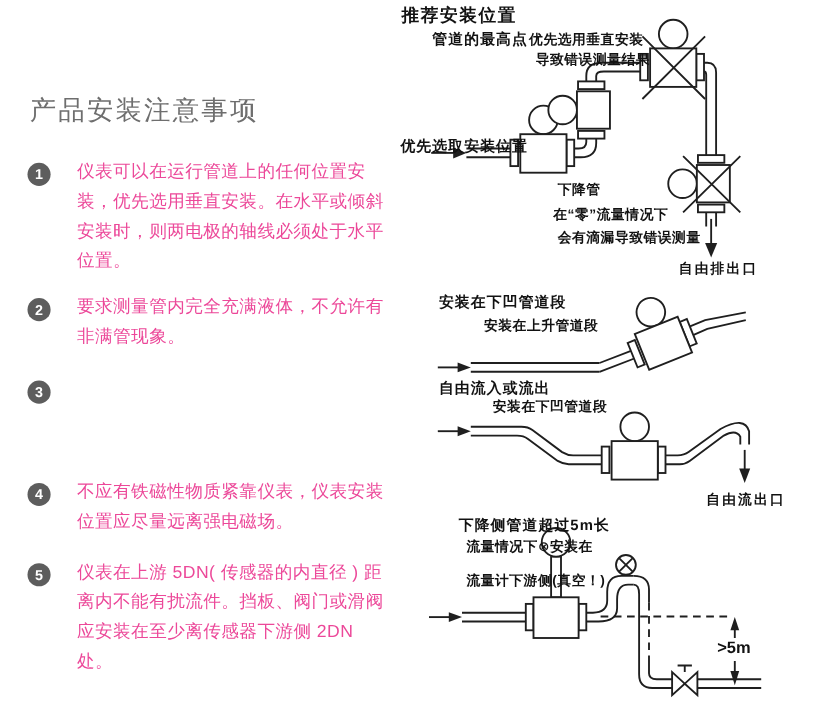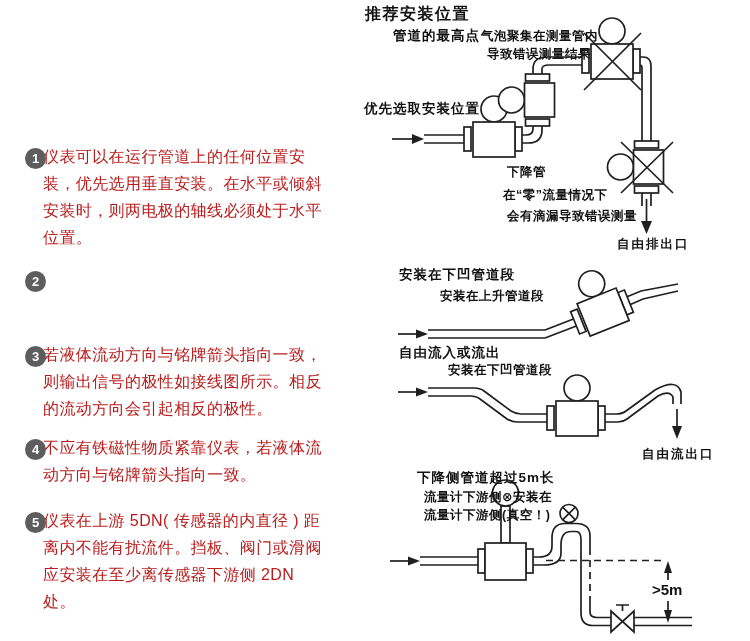--- a/index.html
+++ b/index.html
@@ -6,56 +6,57 @@
   #page{position:relative;width:750px;height:641px;background:#ffffff;overflow:hidden;
         font-family:"Liberation Sans","DejaVu Sans",sans-serif;}
   
   #left-panel{position:absolute;left:0;top:0;width:360px;height:641px;}
   .page-title{position:absolute;left:27px;top:84px;font-size:24px;color:#6e6e6e;
               letter-spacing:2px;white-space:nowrap;}
   .item{position:absolute;left:25px;width:322px;}
   .badge{position:absolute;left:0;top:5px;width:21px;height:21px;border-radius:50%;
          background:#5d5d5d;color:#ffffff;font-size:13px;font-weight:bold;
          text-align:center;line-height:21px;}
-  .itext{margin-left:18px;width:284px;font-size:16px;line-height:27px;color:#b91c1c;
+  .itext{margin-left:45px;width:284px;font-size:16px;line-height:27px;color:#ec4899;
          letter-spacing:0.4px;}
   
   #diagram-panel{position:absolute;left:360px;top:0;width:390px;height:509px;}
   .lab{position:absolute;font-weight:bold;color:#121212;font-size:12.5px;
        letter-spacing:0.5px;white-space:nowrap;}
   .lab.h1{font-size:16px;letter-spacing:1.5px;}
   .lab.sub{font-size:13.5px;letter-spacing:1px;}
   .lab.wide{letter-spacing:2px;}
   .lab.dim{font-family:Liberation Sans, sans-serif;font-size:15px;letter-spacing:0;}
   svg{position:absolute;left:0;top:0;}
 </style>
 </head>
 <body>
 
 <div id="page">
 
   <div id="left-panel">
+    <div class="page-title">产品安装注意事项</div>
 
     <div class="item" style="top:143px">
       <div class="badge">1</div>
       <div class="itext">仪表可以在运行管道上的任何位置安装，优先选用垂直安装。在水平或倾斜安装时，则两电极的轴线必须处于水平位置。</div>
     </div>
 
     <div class="item" style="top:266px">
       <div class="badge">2</div>
+      <div class="itext">要求测量管内完全充满液体，不允许有非满管现象。</div>
     </div>
 
     <div class="item" style="top:341px">
       <div class="badge">3</div>
-      <div class="itext">若液体流动方向与铭牌箭头指向一致，则输出信号的极性如接线图所示。相反的流动方向会引起相反的极性。</div>
     </div>
 
     <div class="item" style="top:434px">
       <div class="badge">4</div>
-      <div class="itext">不应有铁磁性物质紧靠仪表，若液体流动方向与铭牌箭头指向一致。</div>
+      <div class="itext">不应有铁磁性物质紧靠仪表，仪表安装位置应尽量远离强电磁场。</div>
     </div>
 
     <div class="item" style="top:507px">
       <div class="badge">5</div>
       <div class="itext">仪表在上游 5DN( 传感器的内直径 ) 距离内不能有扰流件。挡板、阀门或滑阀应安装在至少离传感器下游侧 2DN 处。</div>
     </div>
   </div>
 
   <div id="diagram-panel">
 
@@ -171,33 +172,33 @@
             <path d="M308,572 V580 M308,601 V611"></path>
             <polygon points="304,573 312,573 308,561" fill="#1f1f1f" stroke="none"></polygon>
             <polygon points="304,610 312,610 308,623" fill="#1f1f1f" stroke="none"></polygon>
           </g>
         </g>
       </g>
     </svg>
 
     <div class="lab h1" style="left:5px;top:4px">推荐安装位置</div>
     <div class="lab sub" style="left:33px;top:27px">管道的最高点</div>
-    <div class="lab" style="left:121px;top:28px">气泡聚集在测量管内</div>
+    <div class="lab" style="left:121px;top:28px">优先选用垂直安装</div>
     <div class="lab" style="left:127px;top:46px">导致错误测量结果</div>
-    <div class="lab sub" style="left:4px;top:100px">优先选取安装位置</div>
+    <div class="lab sub" style="left:4px;top:124px">优先选取安装位置</div>
     <div class="lab" style="left:147px;top:164px">下降管</div>
     <div class="lab" style="left:143px;top:187px">在“零”流量情况下</div>
     <div class="lab" style="left:147px;top:208px">会有滴漏导致错误测量</div>
     <div class="lab wide" style="left:257px;top:236px">自由排出口</div>
 
     <div class="lab sub" style="left:39px;top:266px">安装在下凹管道段</div>
     <div class="lab" style="left:80px;top:288px">安装在上升管道段</div>
 
     <div class="lab sub" style="left:39px;top:344px">自由流入或流出</div>
     <div class="lab" style="left:88px;top:362px">安装在下凹管道段</div>
     <div class="lab wide" style="left:282px;top:446px">自由流出口</div>
 
     <div class="lab sub" style="left:57px;top:469px">下降侧管道超过5m长</div>
-    <div class="lab" style="left:64px;top:489px">流量计下游侧⊗安装在</div>
-    <div class="lab" style="left:64px;top:507px">流量计下游侧(真空！)</div>
+    <div class="lab" style="left:64px;top:489px">流量情况下⊗安装在</div>
+    <div class="lab" style="left:64px;top:520px">流量计下游侧(真空！)</div>
     <div class="lab dim" style="left:292px;top:581px">&gt;5m</div>
   </div>
 </div>
 
 </body></html>

